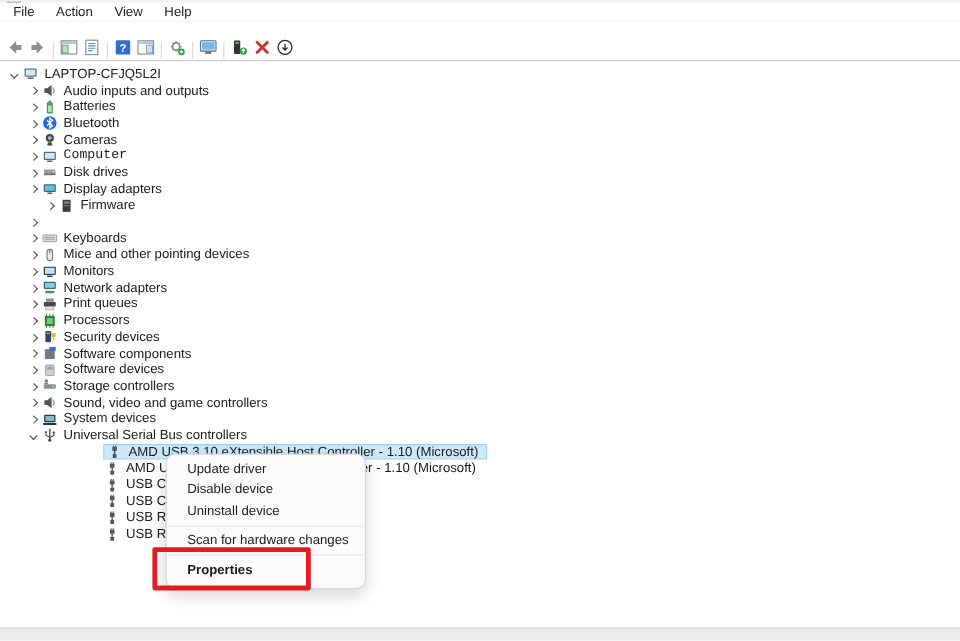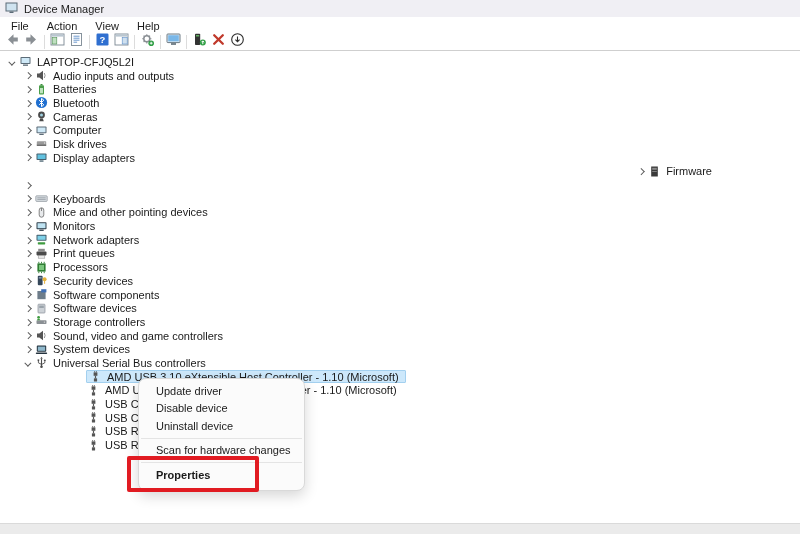--- a/index.html
+++ b/index.html
@@ -6,21 +6,21 @@
   html,body { width:800px; height:534px; overflow:hidden; background:#fff;
     font-family:"Liberation Sans", sans-serif; -webkit-font-smoothing:antialiased; }
   #app { position:relative; width:800px; height:534px; background:#fff; }
 
   
   .titlebar { position:absolute; top:0; left:0; width:800px; height:17px;
     background:#f0eff4; display:flex; align-items:center; padding-left:5px; }
   .titlebar .app-title { font-size:11px; color:#1b1b1b; margin-left:6px; }
 
   
-  .menubar { position:absolute; top:18px; left:0; width:800px; height:16px;
+  .menubar { position:absolute; top:2px; left:0; width:800px; height:16px;
     background:#fff; display:flex; align-items:center; padding-left:2px;
     border-bottom:1px solid #f2f2f2; }
   .menubar .menu-item { font-size:11px; color:#1b1b1b; padding:0 9px; cursor:default; }
 
   
   .toolbar { position:absolute; top:33px; left:0; width:800px; height:18px;
     background:#fff; display:flex; align-items:center; padding-left:3px;
     border-bottom:1px solid #cfcfcf; }
   .tb-btn { width:19px; height:17px; display:flex; align-items:center;
     justify-content:center; }
@@ -224,21 +224,21 @@
           <span class="tree-icon">
             <svg width="13" height="13" viewBox="0 0 13 13" xmlns="http://www.w3.org/2000/svg">
               <circle cx="6.5" cy="5" r="3.4" fill="#4a4a4a"></circle>
               <circle cx="6.5" cy="5" r="1.5" fill="#9fd0e0"></circle>
               <path d="M4.2 11.2h4.6l-1-2.6H5.2z" fill="#4a4a4a"></path>
             </svg>
           </span>
           <span class="tree-label">Cameras</span>
         </span>
       </div>
-      <div class="tree-row" style="padding-left: 22px;">
+      <div class="tree-row" style="padding-left: 22px; font-family: Liberation Mono, monospace;">
         <span class="chev-box">
           <span class="chev right"></span>
         </span>
         <span style="display: flex; align-items: center;">
           <span class="tree-icon">
             <svg width="13" height="13" viewBox="0 0 13 13" xmlns="http://www.w3.org/2000/svg">
               <rect x="1.5" y="2.5" width="10" height="6.8" rx="0.8" fill="#5b6b77"></rect>
               <rect x="2.5" y="3.5" width="8" height="4.8" fill="#cfe9f7"></rect>
               <rect x="4.3" y="9.7" width="4.4" height="1.3" fill="#5b6b77"></rect>
             </svg>
@@ -269,21 +269,21 @@
           <span class="tree-icon">
             <svg width="13" height="13" viewBox="0 0 13 13" xmlns="http://www.w3.org/2000/svg">
               <rect x="1.5" y="2.5" width="10" height="6.5" rx="0.8" fill="#46606e"></rect>
               <rect x="2.5" y="3.5" width="8" height="4.5" fill="#62c2e0"></rect>
               <rect x="4.5" y="9.4" width="4" height="1.3" fill="#46606e"></rect>
             </svg>
           </span>
           <span class="tree-label">Display adapters</span>
         </span>
       </div>
-      <div class="tree-row" style="padding-left: 36px; justify-content: flex-end;">
+      <div class="tree-row" style="padding-left: 36px;">
         <span class="chev-box">
           <span class="chev right"></span>
         </span>
         <span style="display: flex; align-items: center;">
           <span class="tree-icon">
             <svg width="13" height="13" viewBox="0 0 13 13" xmlns="http://www.w3.org/2000/svg">
               <rect x="3.2" y="1.5" width="6.6" height="10" fill="#3a3a3a"></rect>
               <rect x="4.2" y="2.8" width="4.6" height="2" fill="#8a8a8a"></rect>
               <rect x="4.2" y="6" width="4.6" height="0.9" fill="#8a8a8a"></rect>
             </svg>

